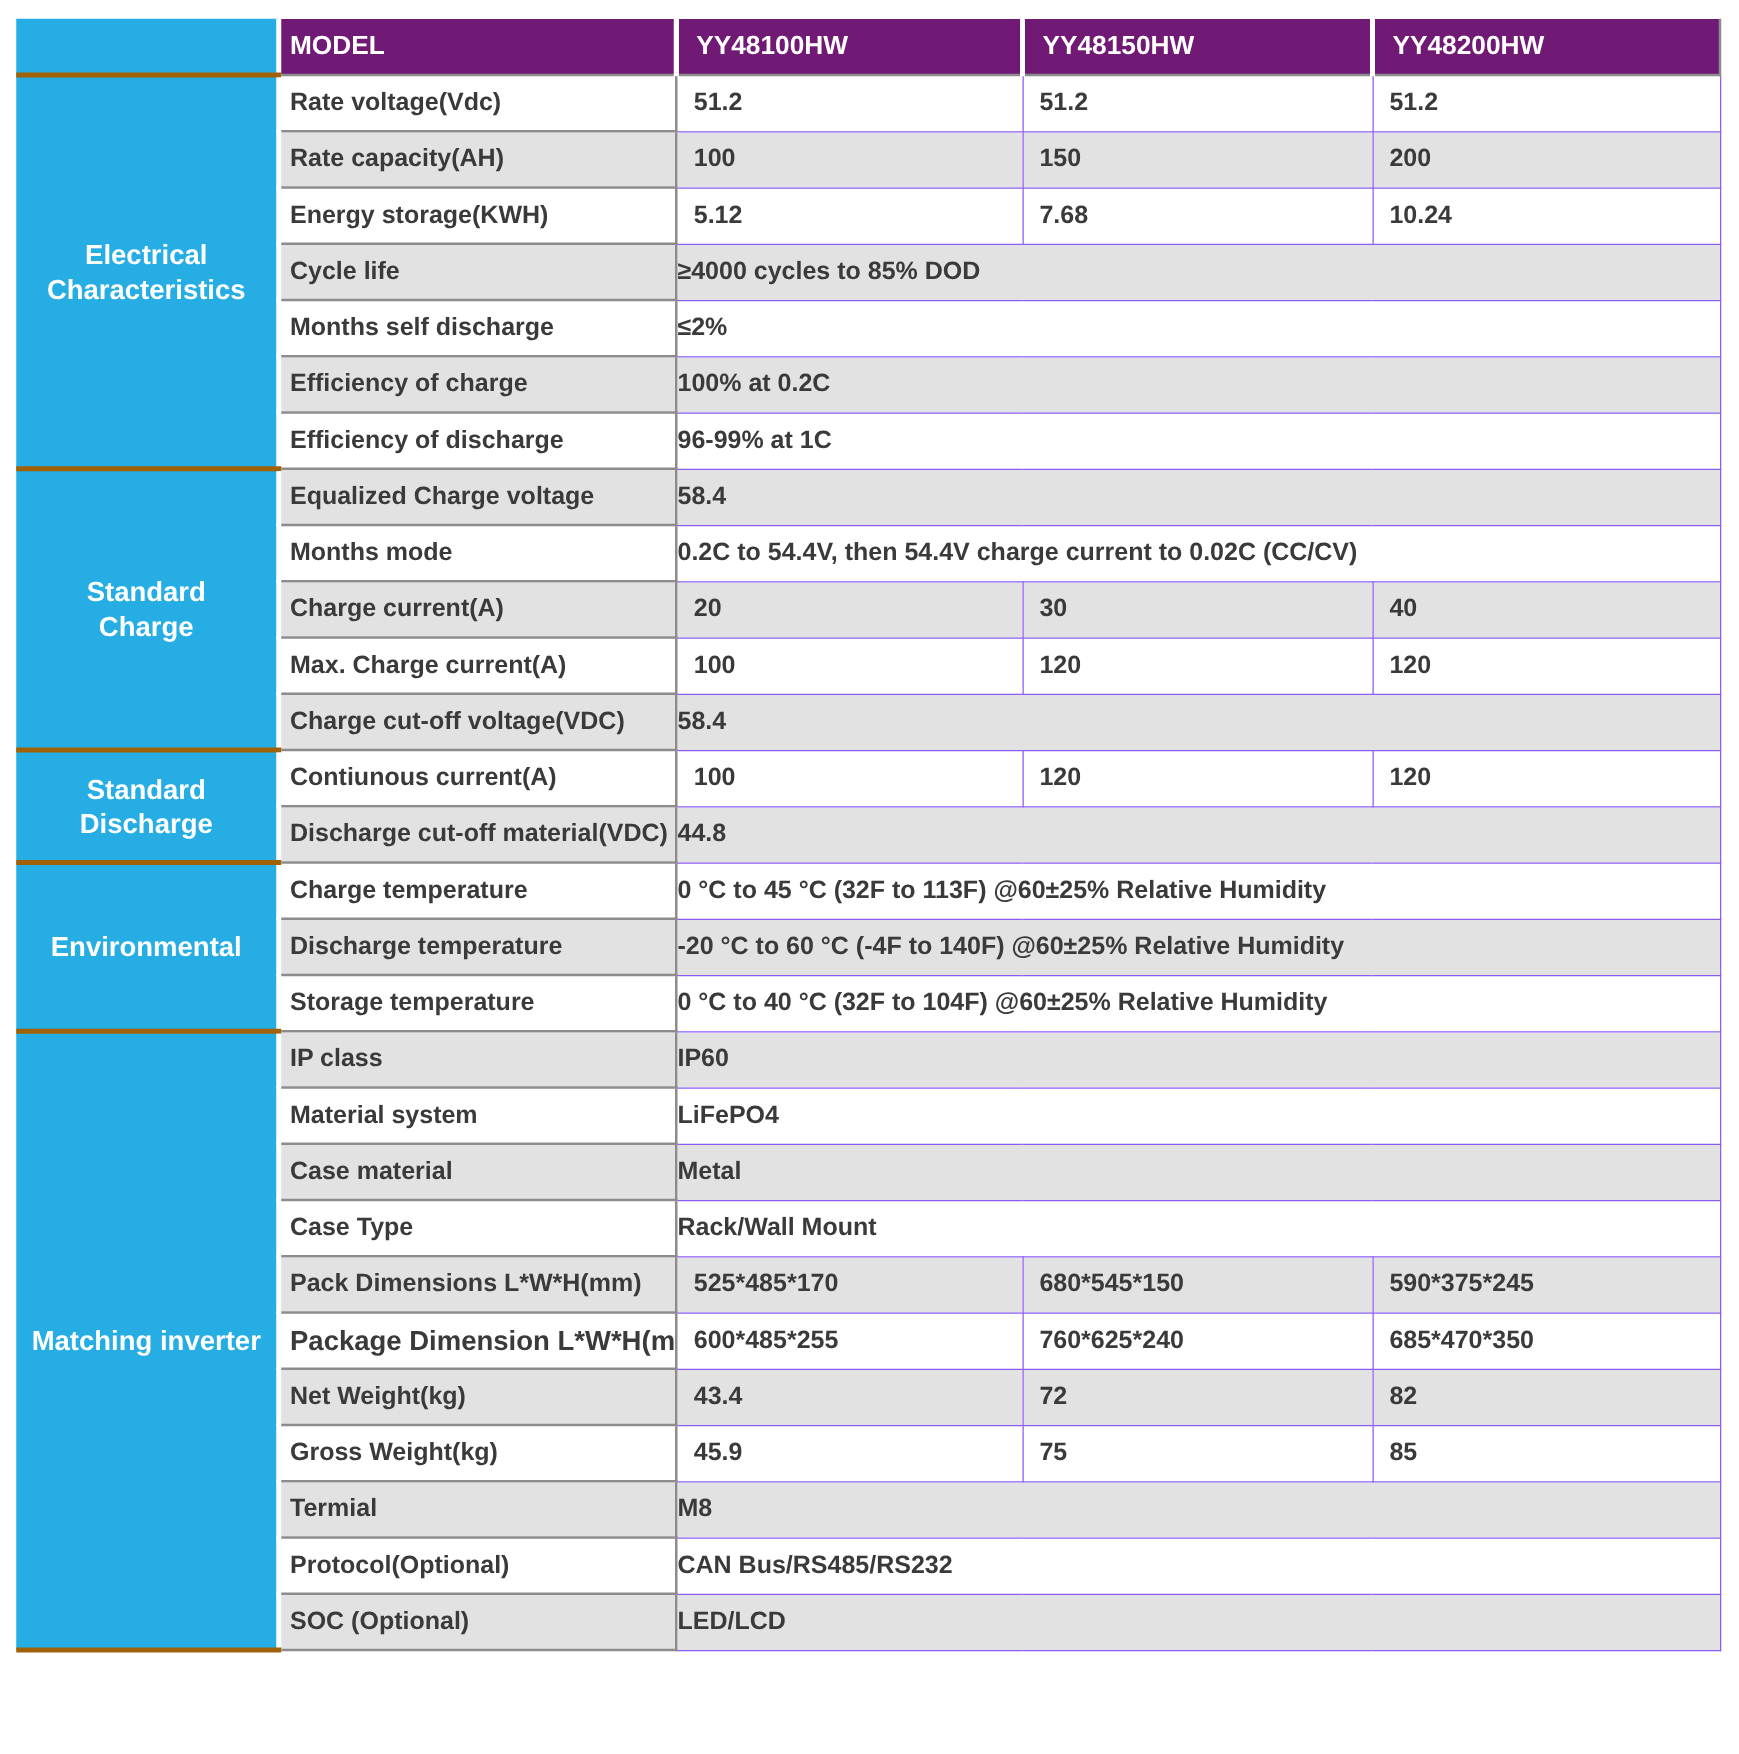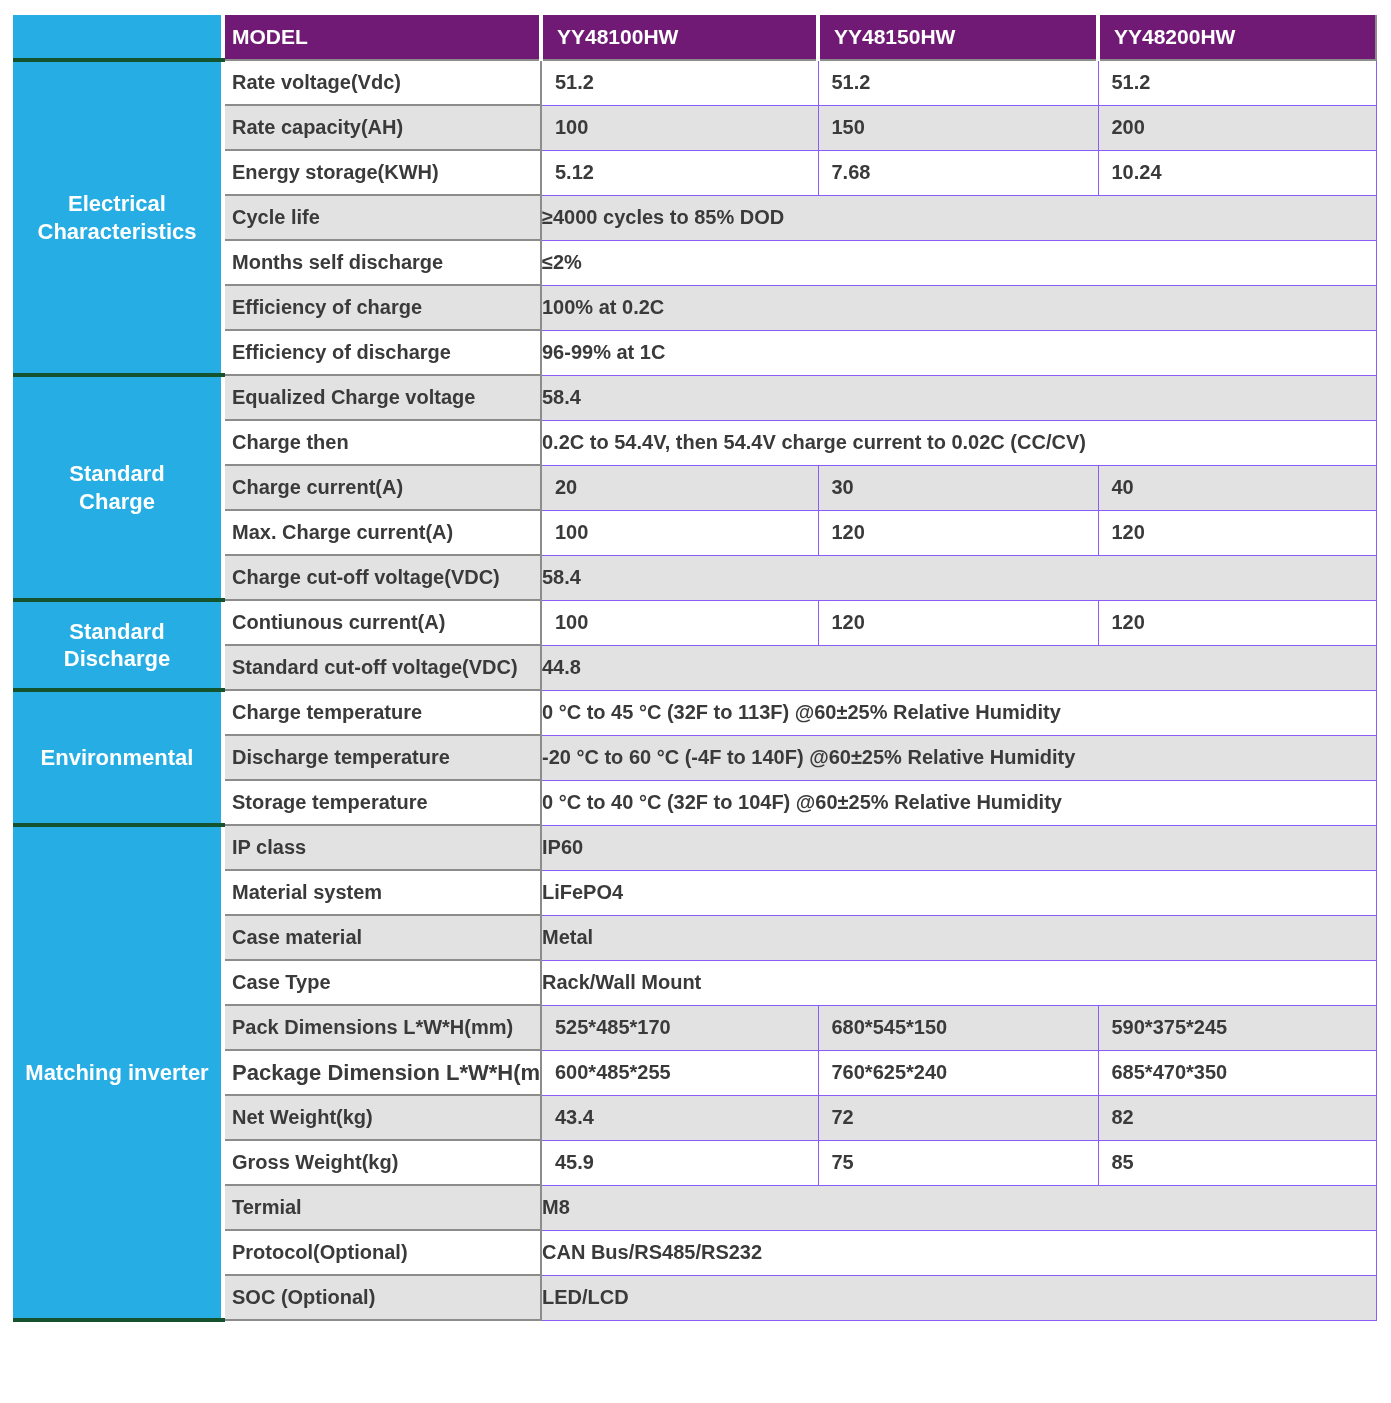--- a/index.html
+++ b/index.html
@@ -44,21 +44,21 @@
   td.h.hm { padding-left: 14px; }
   td.h:last-child { border-right: 2px solid #8c8c8c; }
 
   
   td.g {
     background: #25ade4;
     color: #ffffff;
     font-size: 22px;
     text-align: center;
     border-right: 4px solid #ffffff;
-    border-bottom: 4px solid #14532d;
+    border-bottom: 4px solid #a16207;
     white-space: pre-line;
     line-height: 1.25;
     padding: 0 2px;
   }
 
   
   td.l {
     font-size: 20px;
     color: #3a3a3a;
     border: 2px solid #8c8c8c;
@@ -144,21 +144,21 @@
     <td class="v vs" colspan="3">96-99% at 1C</td>
   </tr>
 
   <tr class="alt">
     <td class="g" rowspan="5">Standard
 Charge</td>
     <td class="l">Equalized Charge voltage</td>
     <td class="v vs" colspan="3">58.4</td>
   </tr>
   <tr class="plain">
-    <td class="l">Charge then</td>
+    <td class="l">Months mode</td>
     <td class="v vs" colspan="3">0.2C to 54.4V, then 54.4V charge current to 0.02C (CC/CV)</td>
   </tr>
   <tr class="alt">
     <td class="l">Charge current(A)</td>
     <td class="v">20</td>
     <td class="v">30</td>
     <td class="v">40</td>
   </tr>
   <tr class="plain">
     <td class="l">Max. Charge current(A)</td>
@@ -173,21 +173,21 @@
 
   <tr class="plain">
     <td class="g" rowspan="2">Standard
 Discharge</td>
     <td class="l">Contiunous current(A)</td>
     <td class="v">100</td>
     <td class="v">120</td>
     <td class="v">120</td>
   </tr>
   <tr class="alt">
-    <td class="l">Standard cut-off voltage(VDC)</td>
+    <td class="l">Discharge cut-off material(VDC)</td>
     <td class="v vs" colspan="3">44.8</td>
   </tr>
 
   <tr class="plain">
     <td class="g" rowspan="3">Environmental</td>
     <td class="l">Charge temperature</td>
     <td class="v vs" colspan="3">0 °C to 45 °C (32F to 113F) @60±25% Relative Humidity</td>
   </tr>
   <tr class="alt">
     <td class="l">Discharge temperature</td>

